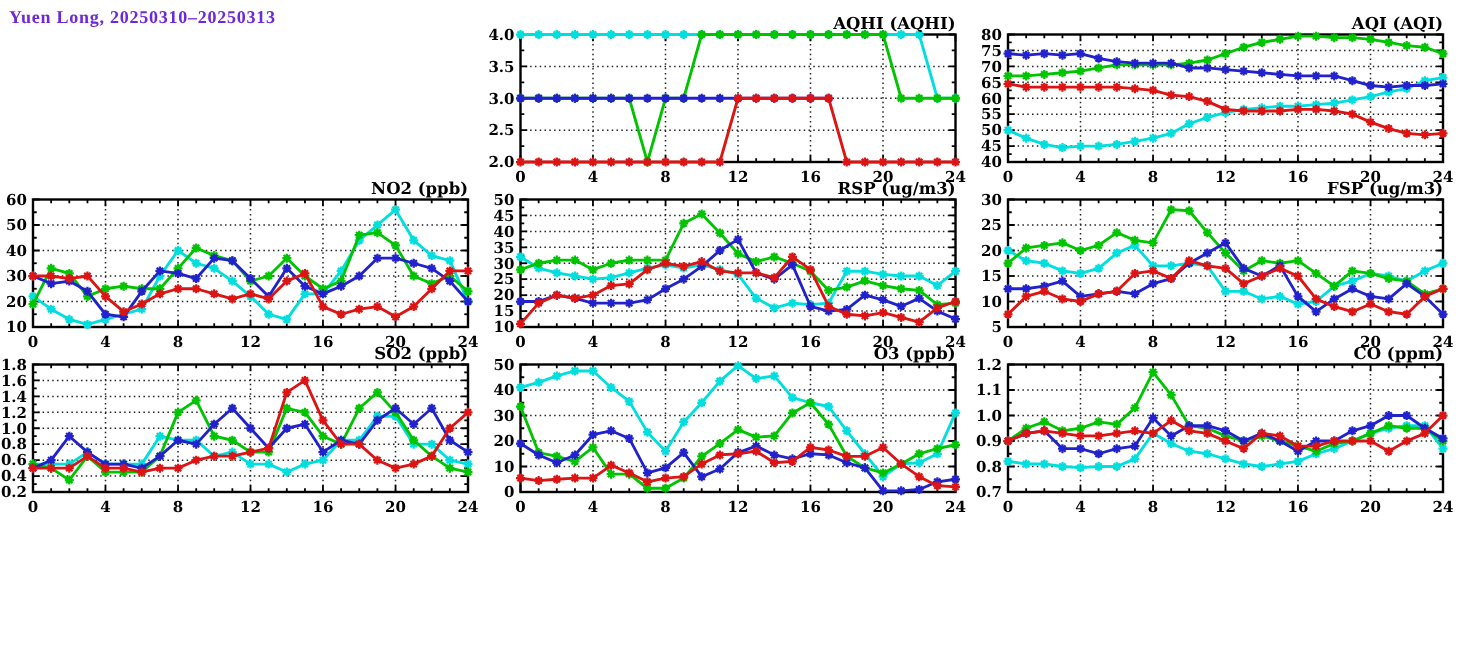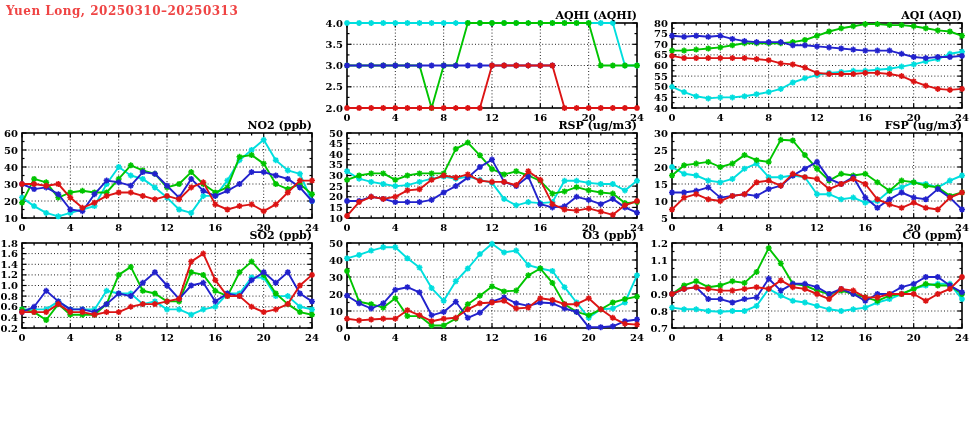--- a/index.html
+++ b/index.html
@@ -1,19 +1,19 @@
 <!DOCTYPE html>
 <html><head>
 <meta charset="utf-8">
 <style>
   html,body{margin:0;padding:0;background:#ffffff;}
   .screen{position:relative;width:975px;height:447px;background:#fff;overflow:hidden;
           font-family:"DejaVu Serif", serif;}
-  .main-title{position:absolute;left:6px;top:4px;font-weight:bold;font-size:12px;color:#ef4444;
-              letter-spacing:0.5px;}
+  .main-title{position:absolute;left:6px;top:4px;font-weight:bold;font-size:12px;color:#6d28d9;
+              letter-spacing:0.5px;font-family:Liberation Serif, serif;}
   .chart{position:absolute;width:322px;height:117px;}
   svg text{font-family:"DejaVu Serif", serif;font-weight:bold;font-size:10px;fill:#000;}
   svg text.ctitle{font-size:11px;}
 </style>
 </head>
 <body>
 
 <div class="screen">
   <div class="main-title">Yuen Long, 20250310–20250313</div>
   <div class="chart" style="left:325px;top:9px;"><svg width="322" height="117" viewBox="0 0 322 117">

